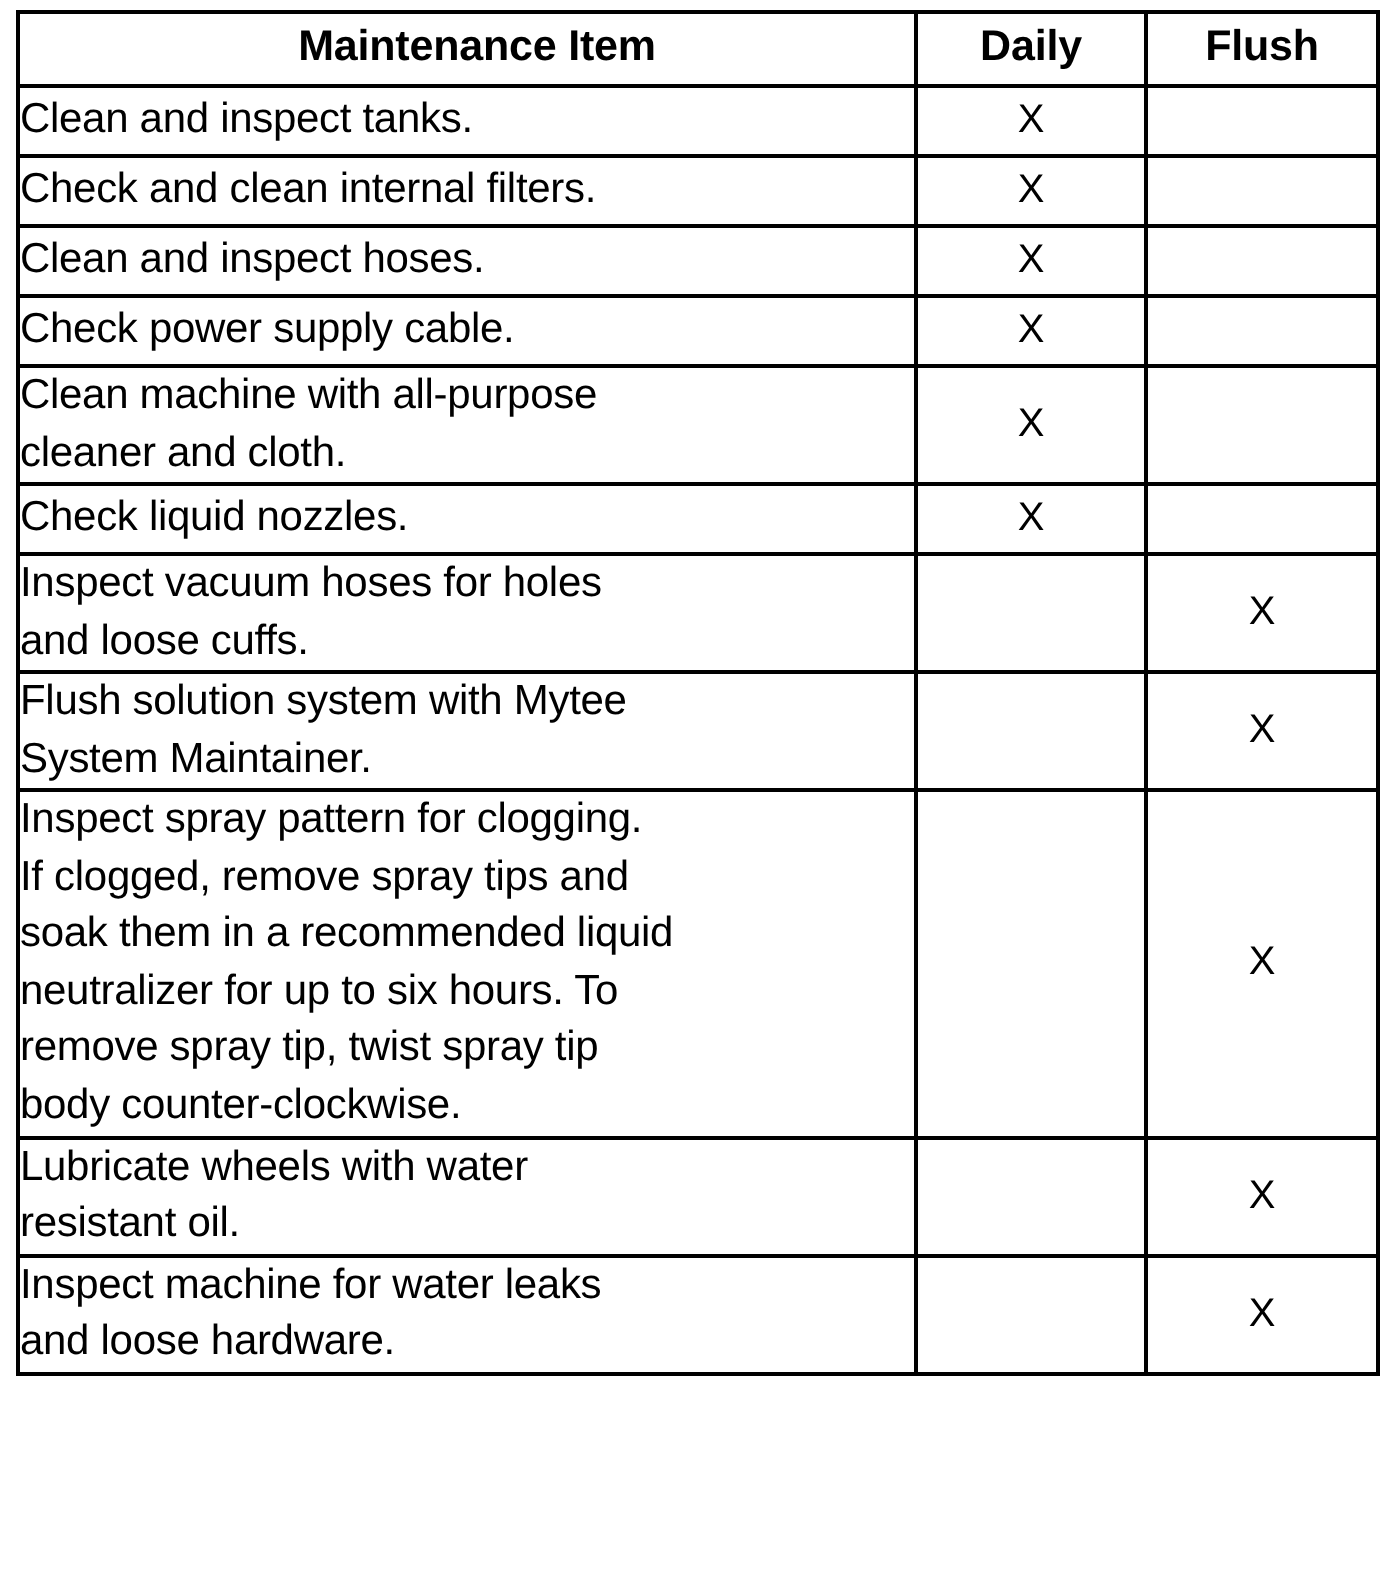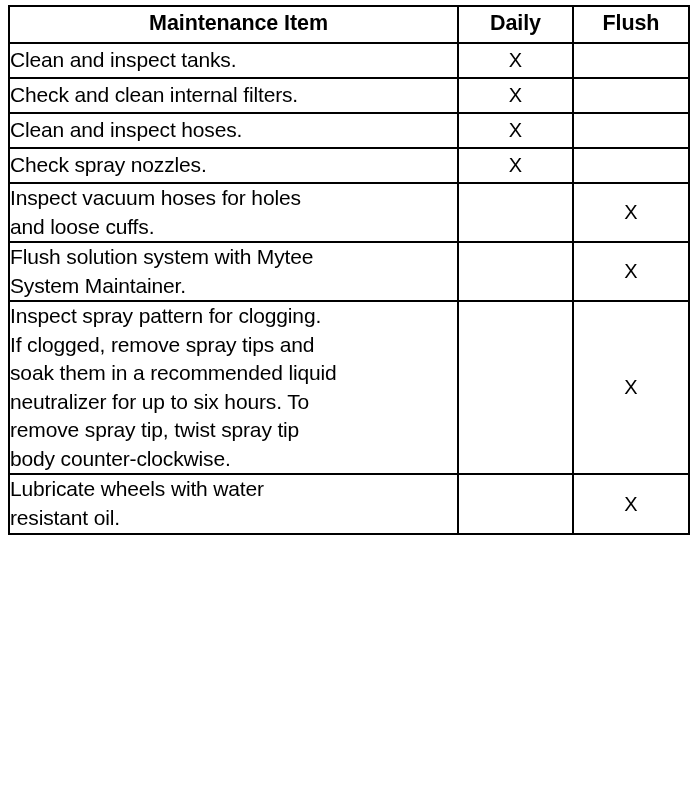--- a/index.html
+++ b/index.html
@@ -135,21 +135,36 @@
         </tr>
         <tr>
           <td class="item-cell">
             <span class="item-text">Clean and inspect hoses.</span>
           </td>
           <td class="mark-cell"><span class="mark-text">X</span></td>
           <td class="mark-cell"><span class="mark-text"></span></td>
         </tr>
         <tr>
           <td class="item-cell">
-            <span class="item-text">Check spray nozzles.</span>
+            <span class="item-text">Check power supply cable.</span>
+          </td>
+          <td class="mark-cell"><span class="mark-text">X</span></td>
+          <td class="mark-cell"><span class="mark-text"></span></td>
+        </tr>
+        <tr>
+          <td class="item-cell">
+            <span class="item-text">Clean machine with all-purpose
+cleaner and cloth.</span>
+          </td>
+          <td class="mark-cell"><span class="mark-text">X</span></td>
+          <td class="mark-cell"><span class="mark-text"></span></td>
+        </tr>
+        <tr>
+          <td class="item-cell">
+            <span class="item-text">Check liquid nozzles.</span>
           </td>
           <td class="mark-cell"><span class="mark-text">X</span></td>
           <td class="mark-cell"><span class="mark-text"></span></td>
         </tr>
         <tr>
           <td class="item-cell">
             <span class="item-text">Inspect vacuum hoses for holes
 and loose cuffs.</span>
           </td>
           <td class="mark-cell"><span class="mark-text"></span></td>
@@ -176,16 +191,24 @@
           <td class="mark-cell"><span class="mark-text">X</span></td>
         </tr>
         <tr>
           <td class="item-cell">
             <span class="item-text">Lubricate wheels with water
 resistant oil.</span>
           </td>
           <td class="mark-cell"><span class="mark-text"></span></td>
           <td class="mark-cell"><span class="mark-text">X</span></td>
         </tr>
+        <tr>
+          <td class="item-cell">
+            <span class="item-text">Inspect machine for water leaks
+and loose hardware.</span>
+          </td>
+          <td class="mark-cell"><span class="mark-text"></span></td>
+          <td class="mark-cell"><span class="mark-text">X</span></td>
+        </tr>
       </tbody>
   </table>
 
 </div>
 
 </body></html>

